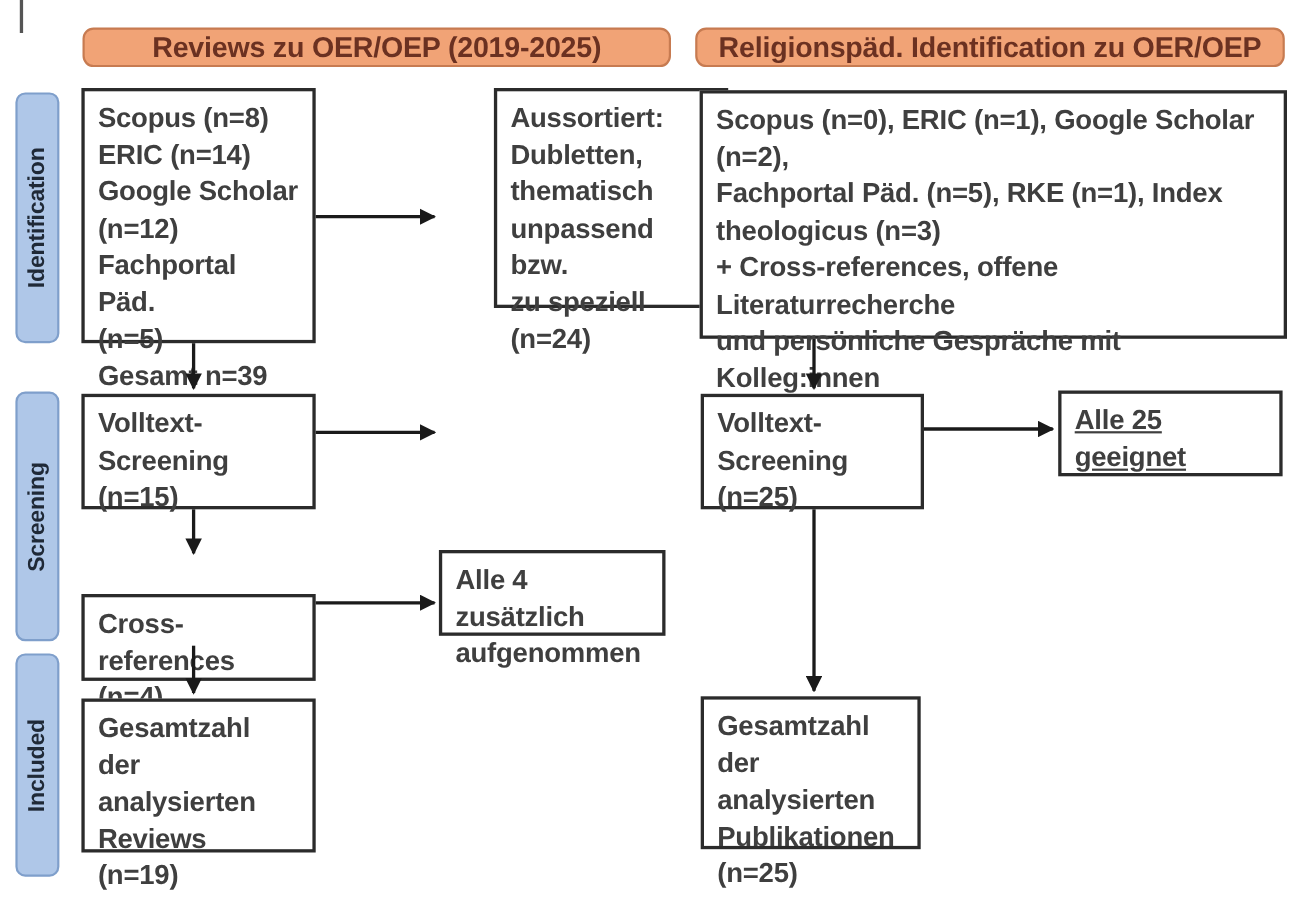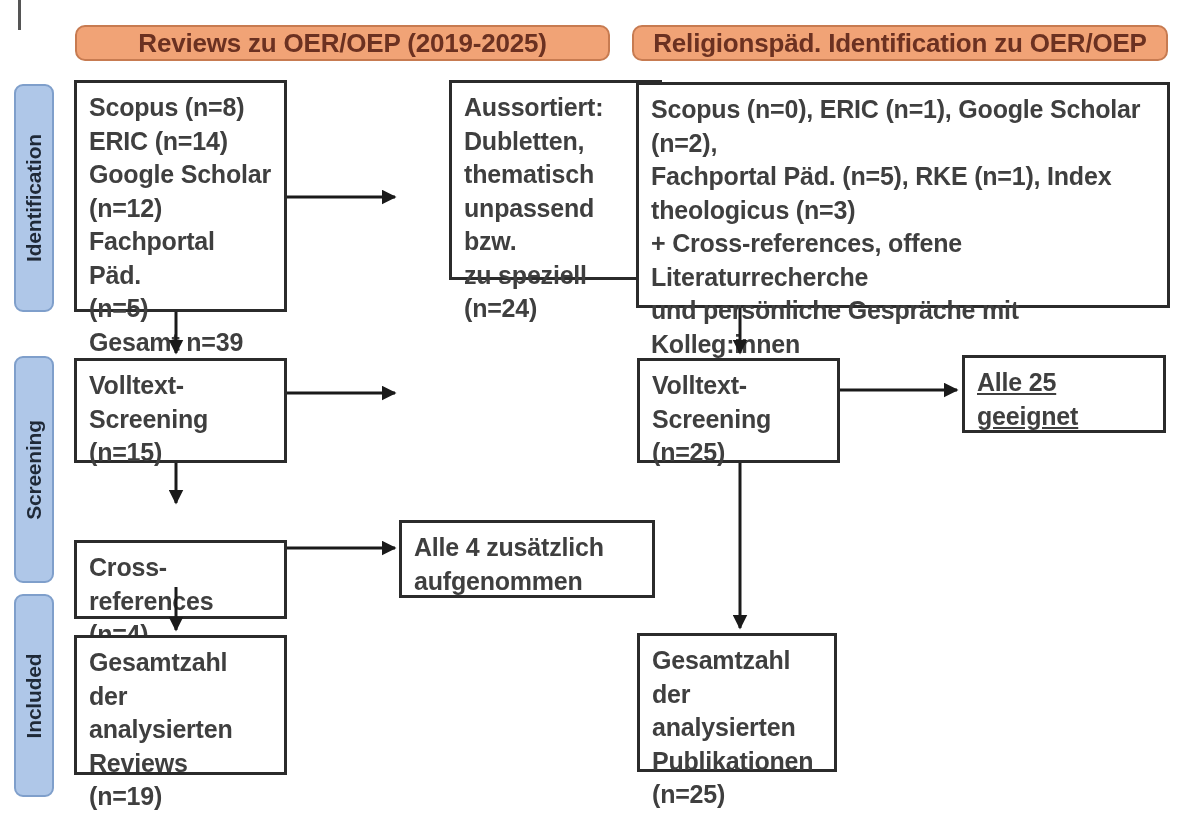--- a/index.html
+++ b/index.html
@@ -129,21 +129,21 @@
   <div class="fbox" style="left:74px;top:358px;width:213px;height:105px;">Volltext-
 Screening
 (n=15)</div>
   <div class="fbox" style="left:637px;top:358px;width:203px;height:105px;">Volltext-
 Screening
 (n=25)</div>
   <div class="fbox" style="left:962px;top:355px;width:204px;height:78px;text-decoration:underline;">Alle 25 geeignet</div>
 
   <div class="fbox" style="left:74px;top:508px;width:213px;height:79px;margin-top:32px;">Cross-references
 (n=4)</div>
-  <div class="fbox" style="left:399px;top:520px;width:256px;height:78px;">Alle 4 zusätzlich
+  <div class="fbox" style="left:399px;top:500px;width:206px;height:78px;">Alle 4 zusätzlich
 aufgenommen</div>
 
   <div class="fbox" style="left:74px;top:635px;width:213px;height:140px;">Gesamtzahl der
 analysierten
 Reviews
 (n=19)</div>
   <div class="fbox" style="left:637px;top:633px;width:200px;height:139px;">Gesamtzahl der
 analysierten
 Publikationen
 (n=25)</div>

